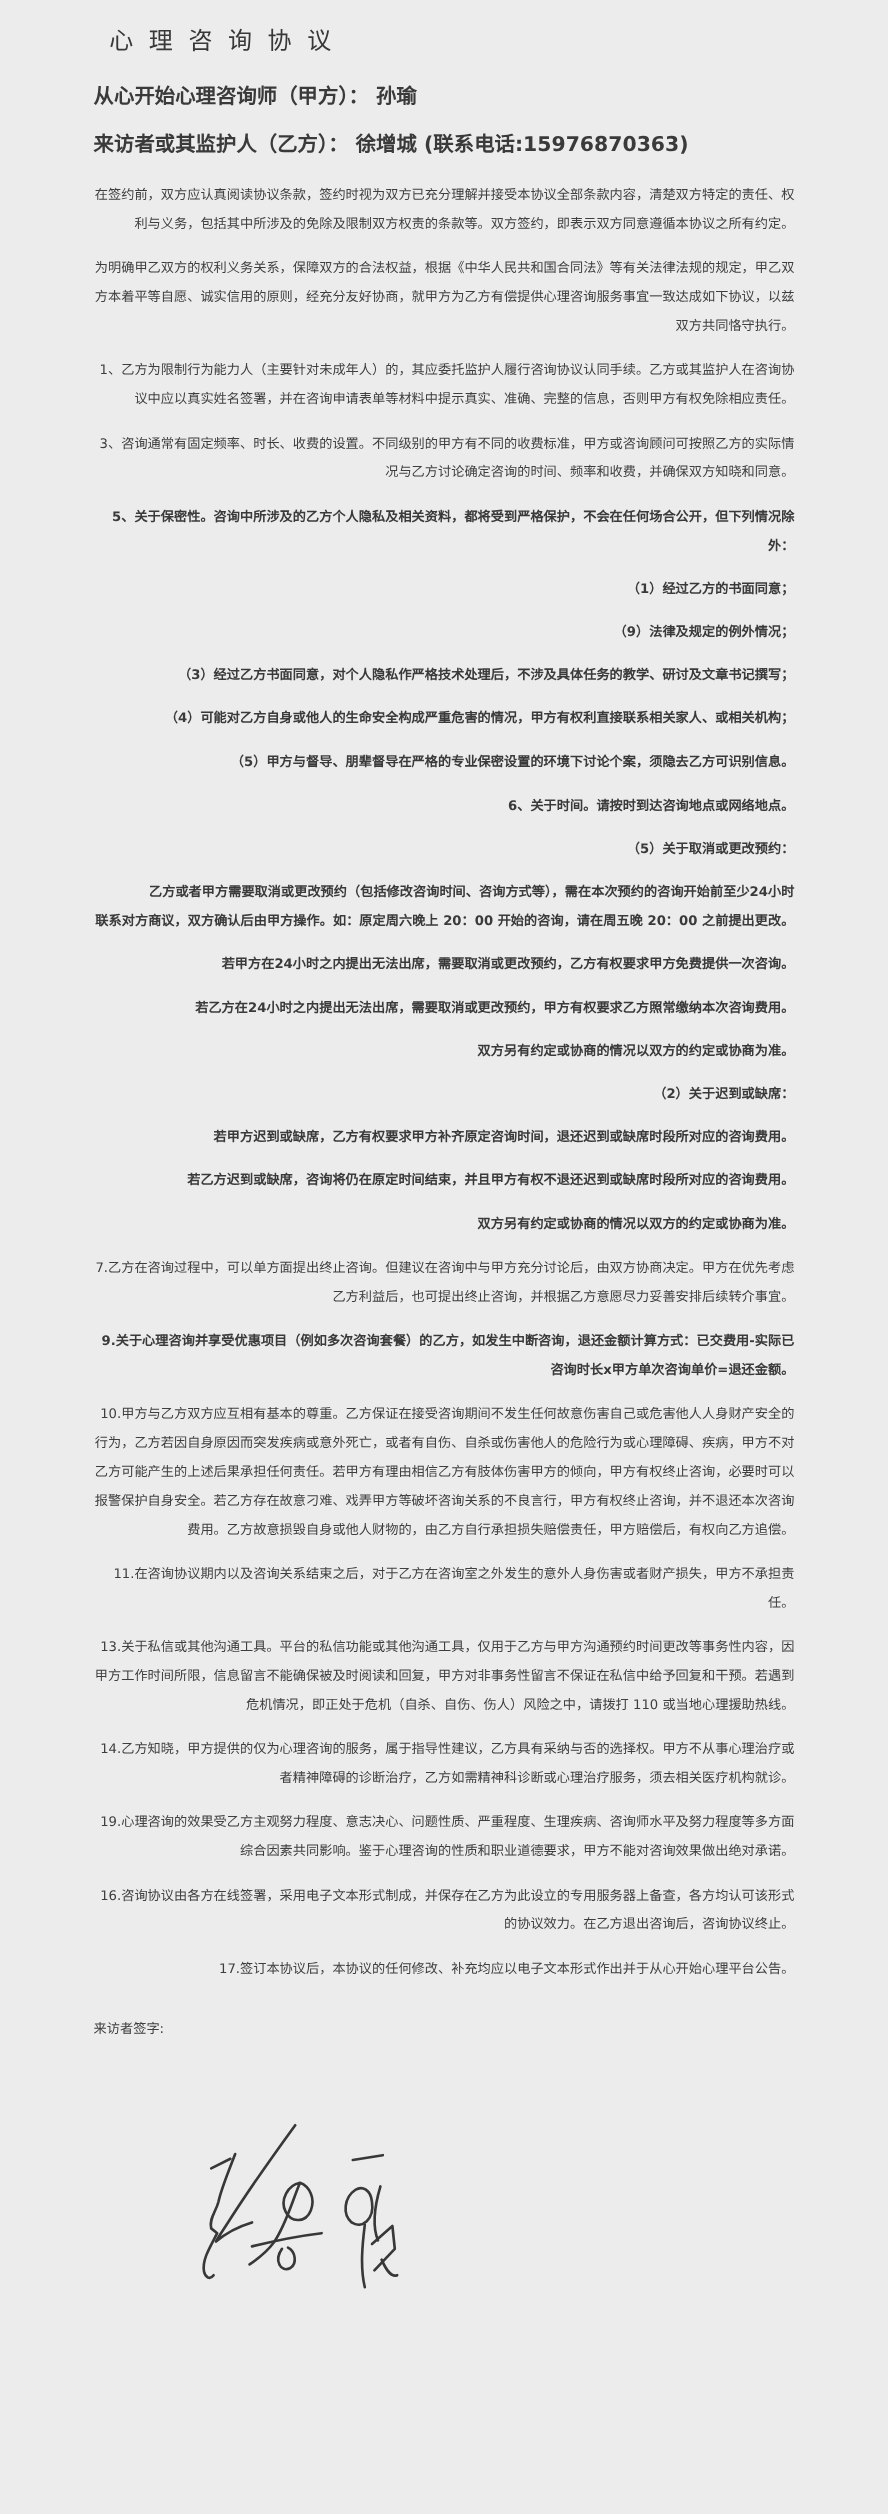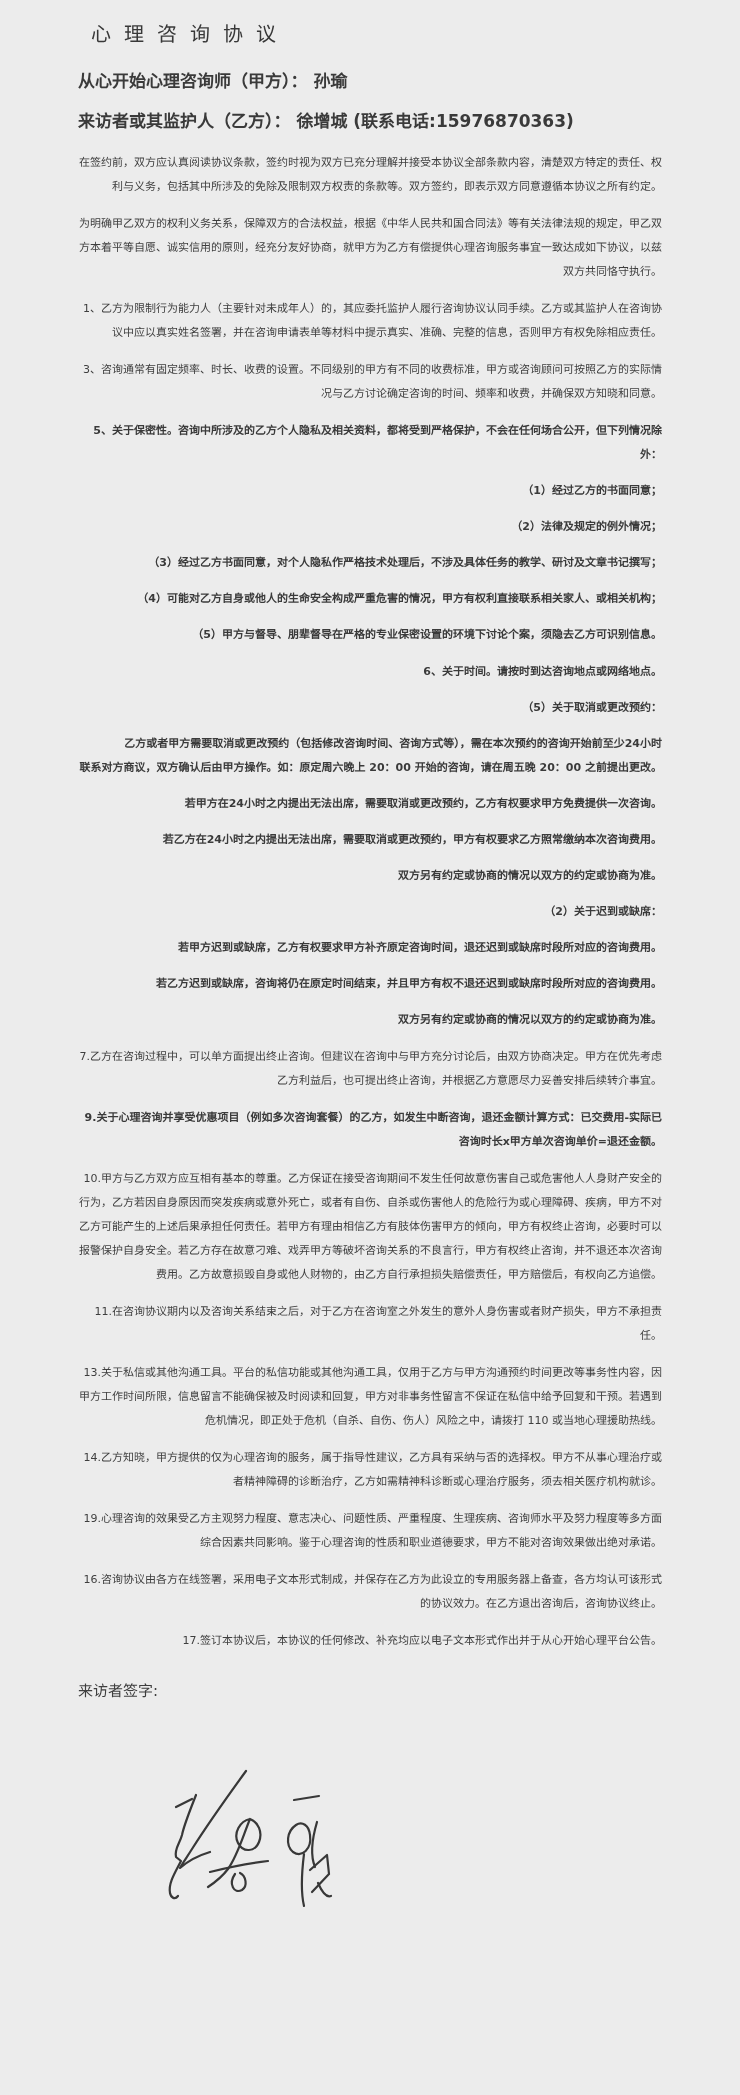--- a/index.html
+++ b/index.html
@@ -39,21 +39,21 @@
     line-height: 24px;
     margin: 0 0 13px 0;
     color: #3e3e3e;
     text-align: right;
   }
   .para.bold { font-weight: 700; color: #3a3a3a; margin-top: 12px; }
   .para.item { padding-left: 42px; }
   .para.findent { text-indent: 42px; }
   .para.tight { margin-bottom: 2px; }
   .sig-label {
-    font-size: 15px;
+    font-size: 11px;
     line-height: 24px;
     margin: 26px 0 0 0;
     color: #3e3e3e;
   }
   .signature-wrap {
     margin: 64px 0 0 76px;
     width: 180px;
     height: 150px;
     overflow: hidden;
   }
@@ -70,21 +70,21 @@
   <div class="party-line">来访者或其监护人（乙方）： 徐增城 (联系电话:15976870363)</div>
 
   <p class="para">在签约前，双方应认真阅读协议条款，签约时视为双方已充分理解并接受本协议全部条款内容，清楚双方特定的责任、权利与义务，包括其中所涉及的免除及限制双方权责的条款等。双方签约，即表示双方同意遵循本协议之所有约定。</p>
   <p class="para">为明确甲乙双方的权利义务关系，保障双方的合法权益，根据《中华人民共和国合同法》等有关法律法规的规定，甲乙双方本着平等自愿、诚实信用的原则，经充分友好协商，就甲方为乙方有偿提供心理咨询服务事宜一致达成如下协议，以兹双方共同恪守执行。</p>
 
   <p class="para">1、乙方为限制行为能力人（主要针对未成年人）的，其应委托监护人履行咨询协议认同手续。乙方或其监护人在咨询协议中应以真实姓名签署，并在咨询申请表单等材料中提示真实、准确、完整的信息，否则甲方有权免除相应责任。</p>
   <p class="para">3、咨询通常有固定频率、时长、收费的设置。不同级别的甲方有不同的收费标准，甲方或咨询顾问可按照乙方的实际情况与乙方讨论确定咨询的时间、频率和收费，并确保双方知晓和同意。</p>
 
   <p class="para bold tight">5、关于保密性。咨询中所涉及的乙方个人隐私及相关资料，都将受到严格保护，不会在任何场合公开，但下列情况除外：</p>
   <p class="para bold item tight">（1）经过乙方的书面同意；</p>
-  <p class="para bold item tight">（2）法律及规定的例外情况；</p>
+  <p class="para bold item tight">（9）法律及规定的例外情况；</p>
   <p class="para bold item tight">（3）经过乙方书面同意，对个人隐私作严格技术处理后，不涉及具体任务的教学、研讨及文章书记撰写；</p>
   <p class="para bold item tight">（4）可能对乙方自身或他人的生命安全构成严重危害的情况，甲方有权利直接联系相关家人、或相关机构；</p>
   <p class="para bold item">（5）甲方与督导、朋辈督导在严格的专业保密设置的环境下讨论个案，须隐去乙方可识别信息。</p>
 
   <p class="para bold tight">6、关于时间。请按时到达咨询地点或网络地点。</p>
   <p class="para bold item tight">（5）关于取消或更改预约：</p>
   <p class="para bold findent tight">乙方或者甲方需要取消或更改预约（包括修改咨询时间、咨询方式等），需在本次预约的咨询开始前至少24小时联系对方商议，双方确认后由甲方操作。如：原定周六晚上 20：00 开始的咨询，请在周五晚 20：00 之前提出更改。</p>
   <p class="para bold findent tight">若甲方在24小时之内提出无法出席，需要取消或更改预约，乙方有权要求甲方免费提供一次咨询。</p>
   <p class="para bold findent tight">若乙方在24小时之内提出无法出席，需要取消或更改预约，甲方有权要求乙方照常缴纳本次咨询费用。</p>
   <p class="para bold findent tight">双方另有约定或协商的情况以双方的约定或协商为准。</p>

